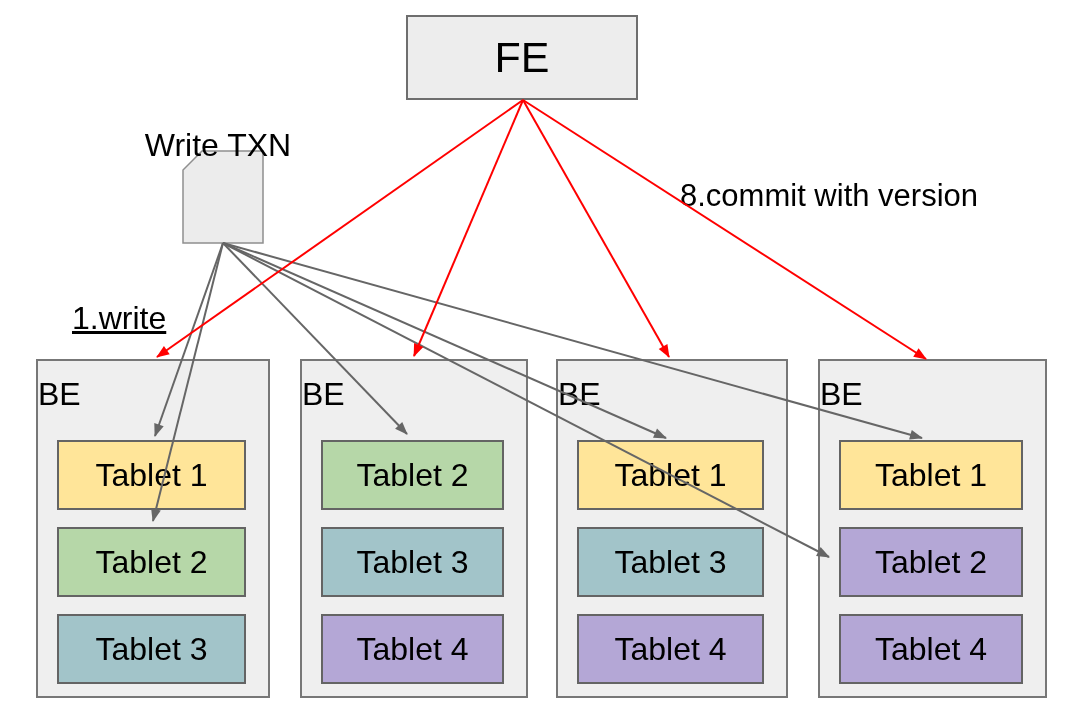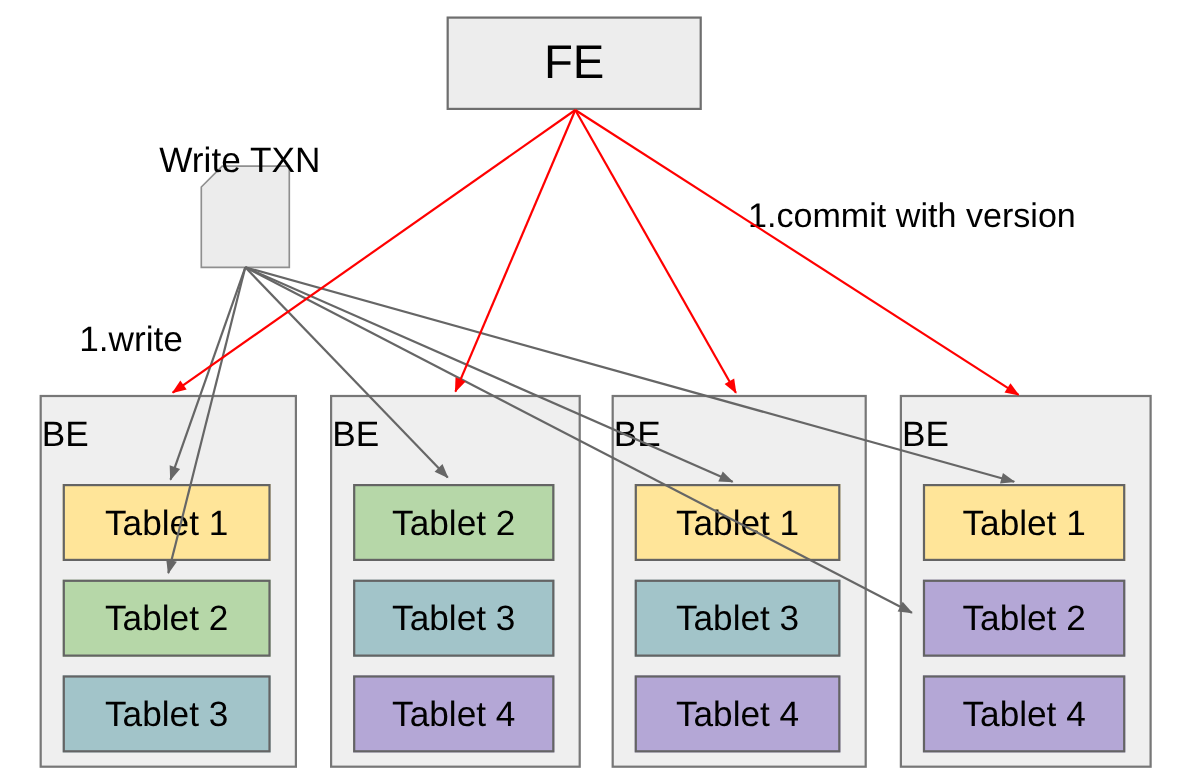--- a/index.html
+++ b/index.html
@@ -48,21 +48,21 @@
     left:19px;right:22px;height:70px;
     border:2px solid #646464;
     box-sizing:border-box;
     display:flex;align-items:center;justify-content:center;
     font-size:32px;
   }
   .tablet-slot-0{top:79px;}
   .tablet-slot-1{top:166px;}
   .tablet-slot-2{top:253px;}
   #write-txn-label{left:140px;top:104px;width:156px;text-align:center;}
-  #step1-label{left:72px;top:267px;}
+  #step1-label{left:72px;top:277px;text-decoration:underline;}
   #step2-label{left:680px;top:155px;font-size:31px;}
   #shape-layer,#arrow-layer{
     position:absolute;left:0;top:0;width:1080px;height:711px;
     pointer-events:none;
   }
   #arrow-layer{z-index:5;}
 </style>
 </head>
 <body>
 
@@ -71,21 +71,21 @@
   <svg id="shape-layer" viewBox="0 0 1080 711">
     <polygon points="202,151 263,151 263,243 183,243 183,170" fill="#ececec" stroke="#8f8f8f" stroke-width="1.5"></polygon>
   </svg>
 
   <div id="fe-box">
     <span>FE</span>
   </div>
 
   <div class="label" id="write-txn-label">Write TXN</div>
   <div class="label" id="step1-label">1.write</div>
-  <div class="label" id="step2-label">1.commit with version</div>
+  <div class="label" id="step2-label">8.commit with version</div>
 
   <div class="be-box" id="be-box-1">
     <div class="be-label">BE</div>
     <div class="tablet tablet-slot-0" style="background-color: rgb(255, 229, 153);">Tablet 1</div>
     <div class="tablet tablet-slot-1" style="background-color: rgb(182, 215, 168);">Tablet 2</div>
     <div class="tablet tablet-slot-2" style="background-color: rgb(162, 196, 201);">Tablet 3</div>
   </div>
 
   <div class="be-box" id="be-box-2">
     <div class="be-label">BE</div>

